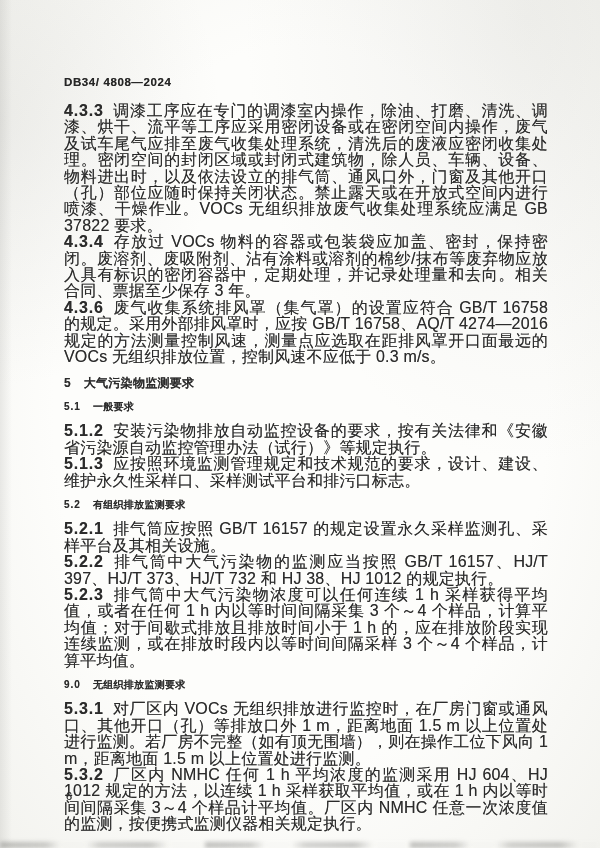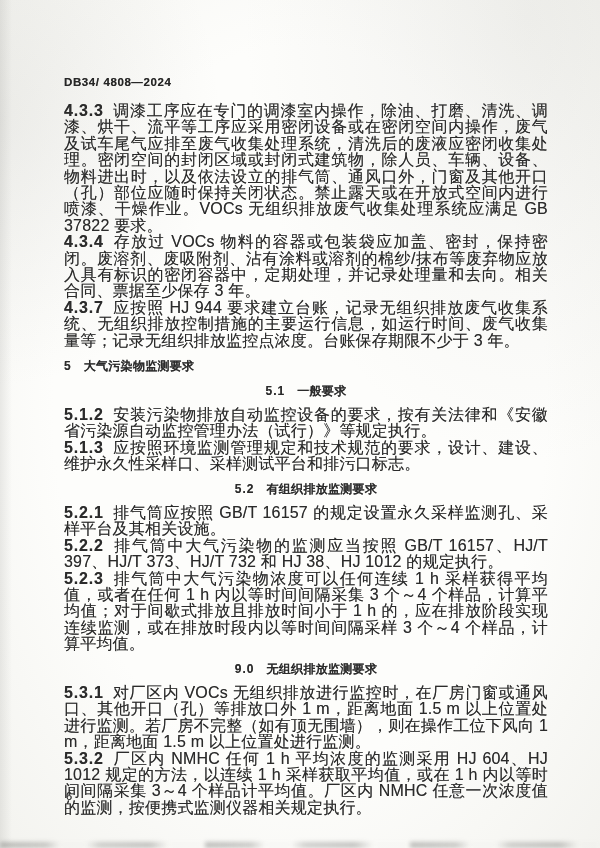--- a/index.html
+++ b/index.html
@@ -49,38 +49,38 @@
     letter-spacing:0.2px;
     text-align:justify;
   }
   .para .num{font-weight:bold;letter-spacing:0.8px;margin-right:9px;white-space:nowrap;}
   .h1,.h2{
     font-weight:bold;
     text-align:left;
     letter-spacing:0.3px;
   }
   .h1{font-size:12px;line-height:16.4px;margin:9px 0 1px 0;}
-  .h2{font-size:12px;line-height:16.4px;margin:8px 0 8px 0;text-align:center;}
+  .h2{font-size:10px;line-height:16.4px;margin:8px 0 8px 0;}
   .h1 .num,.h2 .num{margin-right:12px;letter-spacing:1px;}
   .page-number{
     position:absolute;left:66px;top:790px;
     font-size:11px;color:#2e2e2e;
     text-shadow:0 0 0.5px rgba(46,46,46,0.55);
   }
 </style>
 </head>
 <body>
 
 <div class="page">
   <div class="left-shade"></div>
   <div class="doc-header">DB34/ 4808—2024</div>
   <div class="doc-body" id="doc-body">
       <p class="para"><span class="num">4.3.3</span><span class="txt">调漆工序应在专门的调漆室内操作，除油、打磨、清洗、调漆、烘干、流平等工序应采用密闭设备或在密闭空间内操作，废气及试车尾气应排至废气收集处理系统，清洗后的废液应密闭收集处理。密闭空间的封闭区域或封闭式建筑物，除人员、车辆、设备、物料进出时，以及依法设立的排气筒、通风口外，门窗及其他开口（孔）部位应随时保持关闭状态。禁止露天或在开放式空间内进行喷漆、干燥作业。VOCs 无组织排放废气收集处理系统应满足 GB 37822 要求。</span></p>
       <p class="para"><span class="num">4.3.4</span><span class="txt">存放过 VOCs 物料的容器或包装袋应加盖、密封，保持密闭。废溶剂、废吸附剂、沾有涂料或溶剂的棉纱/抹布等废弃物应放入具有标识的密闭容器中，定期处理，并记录处理量和去向。相关合同、票据至少保存 3 年。</span></p>
-      <p class="para"><span class="num">4.3.7</span><span class="txt">应按照 HJ 944 要求建立台账，记录无组织排放废气收集系统、无组织排放控制措施的主要运行信息，如运行时间、废气收集量等；记录无组织排放监控点浓度。台账保存期限不少于 3 年。</span></p>
+      <p class="para"><span class="num">4.3.6</span><span class="txt">废气收集系统排风罩（集气罩）的设置应符合 GB/T 16758 的规定。采用外部排风罩时，应按 GB/T 16758、AQ/T 4274—2016 规定的方法测量控制风速，测量点应选取在距排风罩开口面最远的 VOCs 无组织排放位置，控制风速不应低于 0.3 m/s。</span></p>
       <p class="h1"><span class="num">5</span><span class="txt">大气污染物监测要求</span></p>
       <p class="h2"><span class="num">5.1</span><span class="txt">一般要求</span></p>
       <p class="para"><span class="num">5.1.2</span><span class="txt">安装污染物排放自动监控设备的要求，按有关法律和《安徽省污染源自动监控管理办法（试行）》等规定执行。</span></p>
       <p class="para"><span class="num">5.1.3</span><span class="txt">应按照环境监测管理规定和技术规范的要求，设计、建设、维护永久性采样口、采样测试平台和排污口标志。</span></p>
       <p class="h2"><span class="num">5.2</span><span class="txt">有组织排放监测要求</span></p>
       <p class="para"><span class="num">5.2.1</span><span class="txt">排气筒应按照 GB/T 16157 的规定设置永久采样监测孔、采样平台及其相关设施。</span></p>
       <p class="para"><span class="num">5.2.2</span><span class="txt">排气筒中大气污染物的监测应当按照 GB/T 16157、HJ/T 397、HJ/T 373、HJ/T 732 和 HJ 38、HJ 1012 的规定执行。</span></p>
       <p class="para"><span class="num">5.2.3</span><span class="txt">排气筒中大气污染物浓度可以任何连续 1 h 采样获得平均值，或者在任何 1 h 内以等时间间隔采集 3 个～4 个样品，计算平均值；对于间歇式排放且排放时间小于 1 h 的，应在排放阶段实现连续监测，或在排放时段内以等时间间隔采样 3 个～4 个样品，计算平均值。</span></p>
       <p class="h2"><span class="num">9.0</span><span class="txt">无组织排放监测要求</span></p>
       <p class="para"><span class="num">5.3.1</span><span class="txt">对厂区内 VOCs 无组织排放进行监控时，在厂房门窗或通风口、其他开口（孔）等排放口外 1 m，距离地面 1.5 m 以上位置处进行监测。若厂房不完整（如有顶无围墙），则在操作工位下风向 1 m，距离地面 1.5 m 以上位置处进行监测。</span></p>

